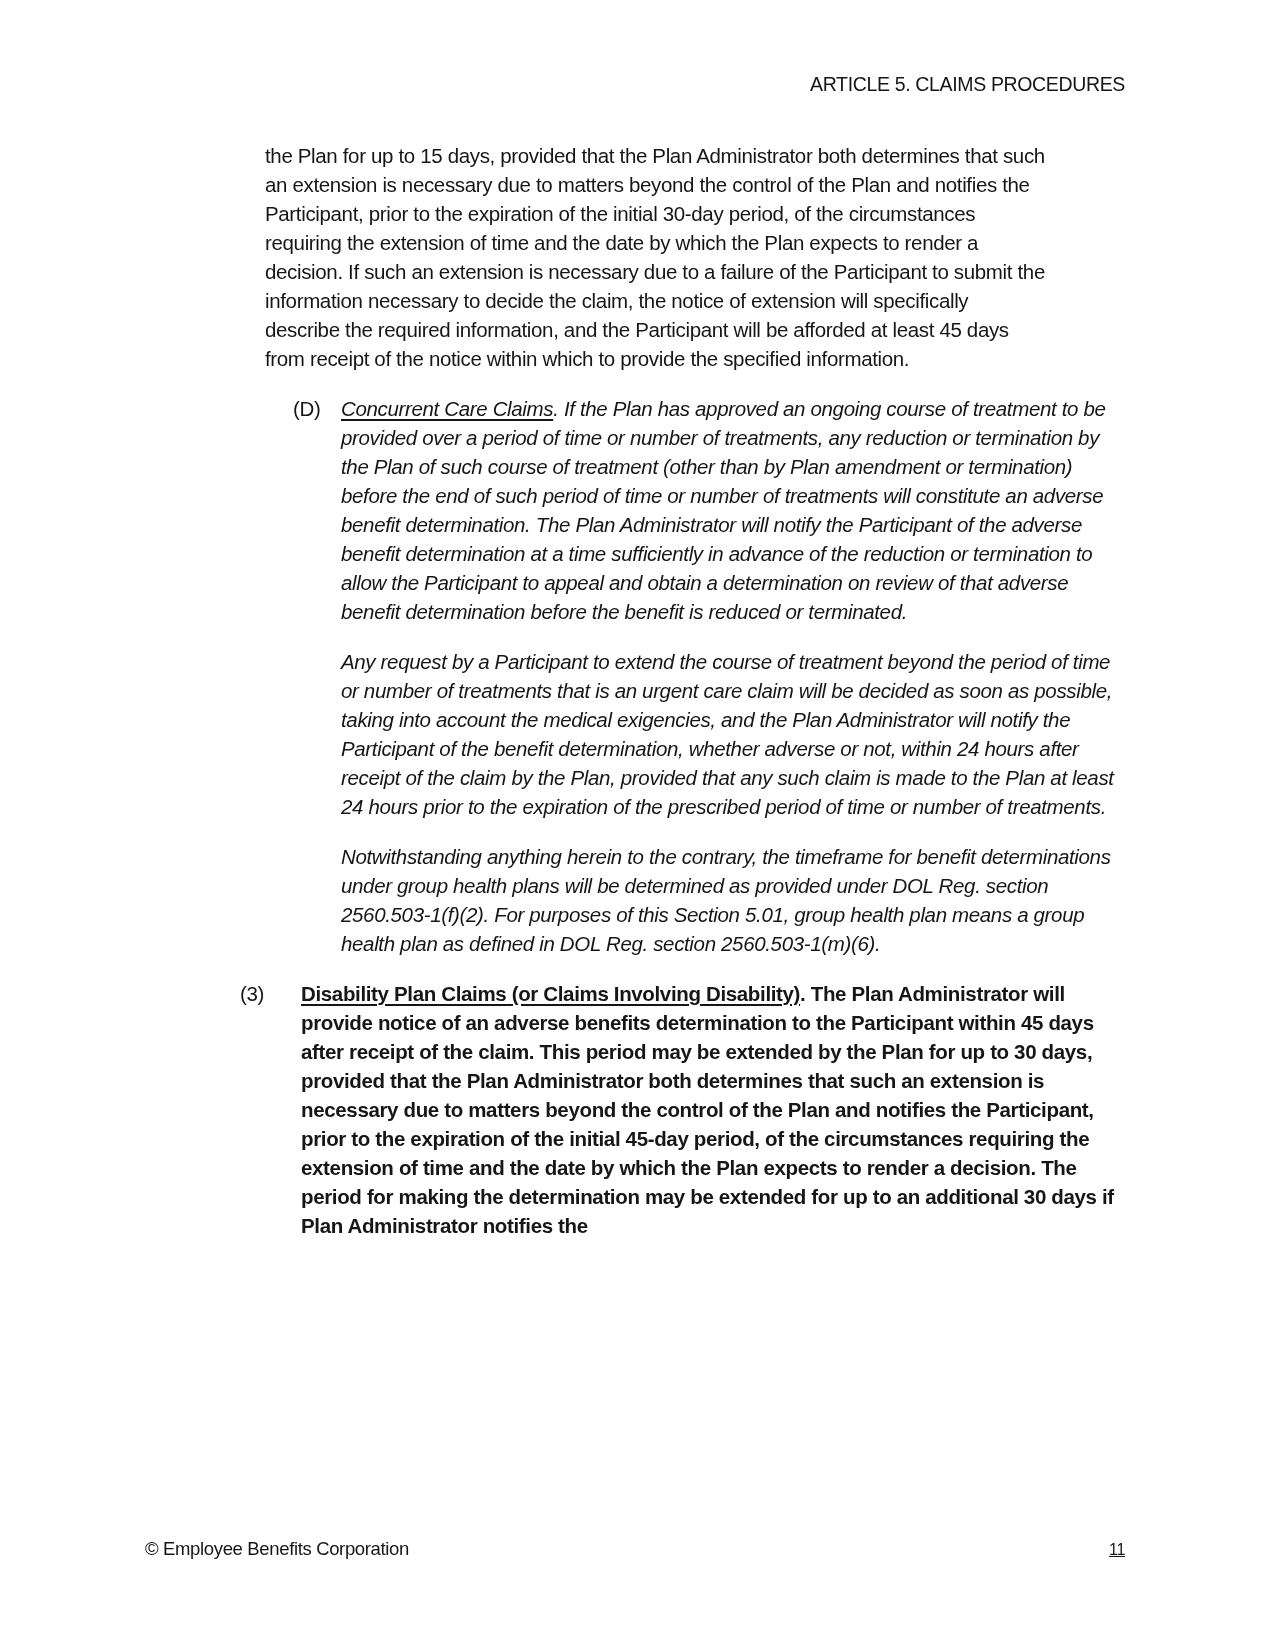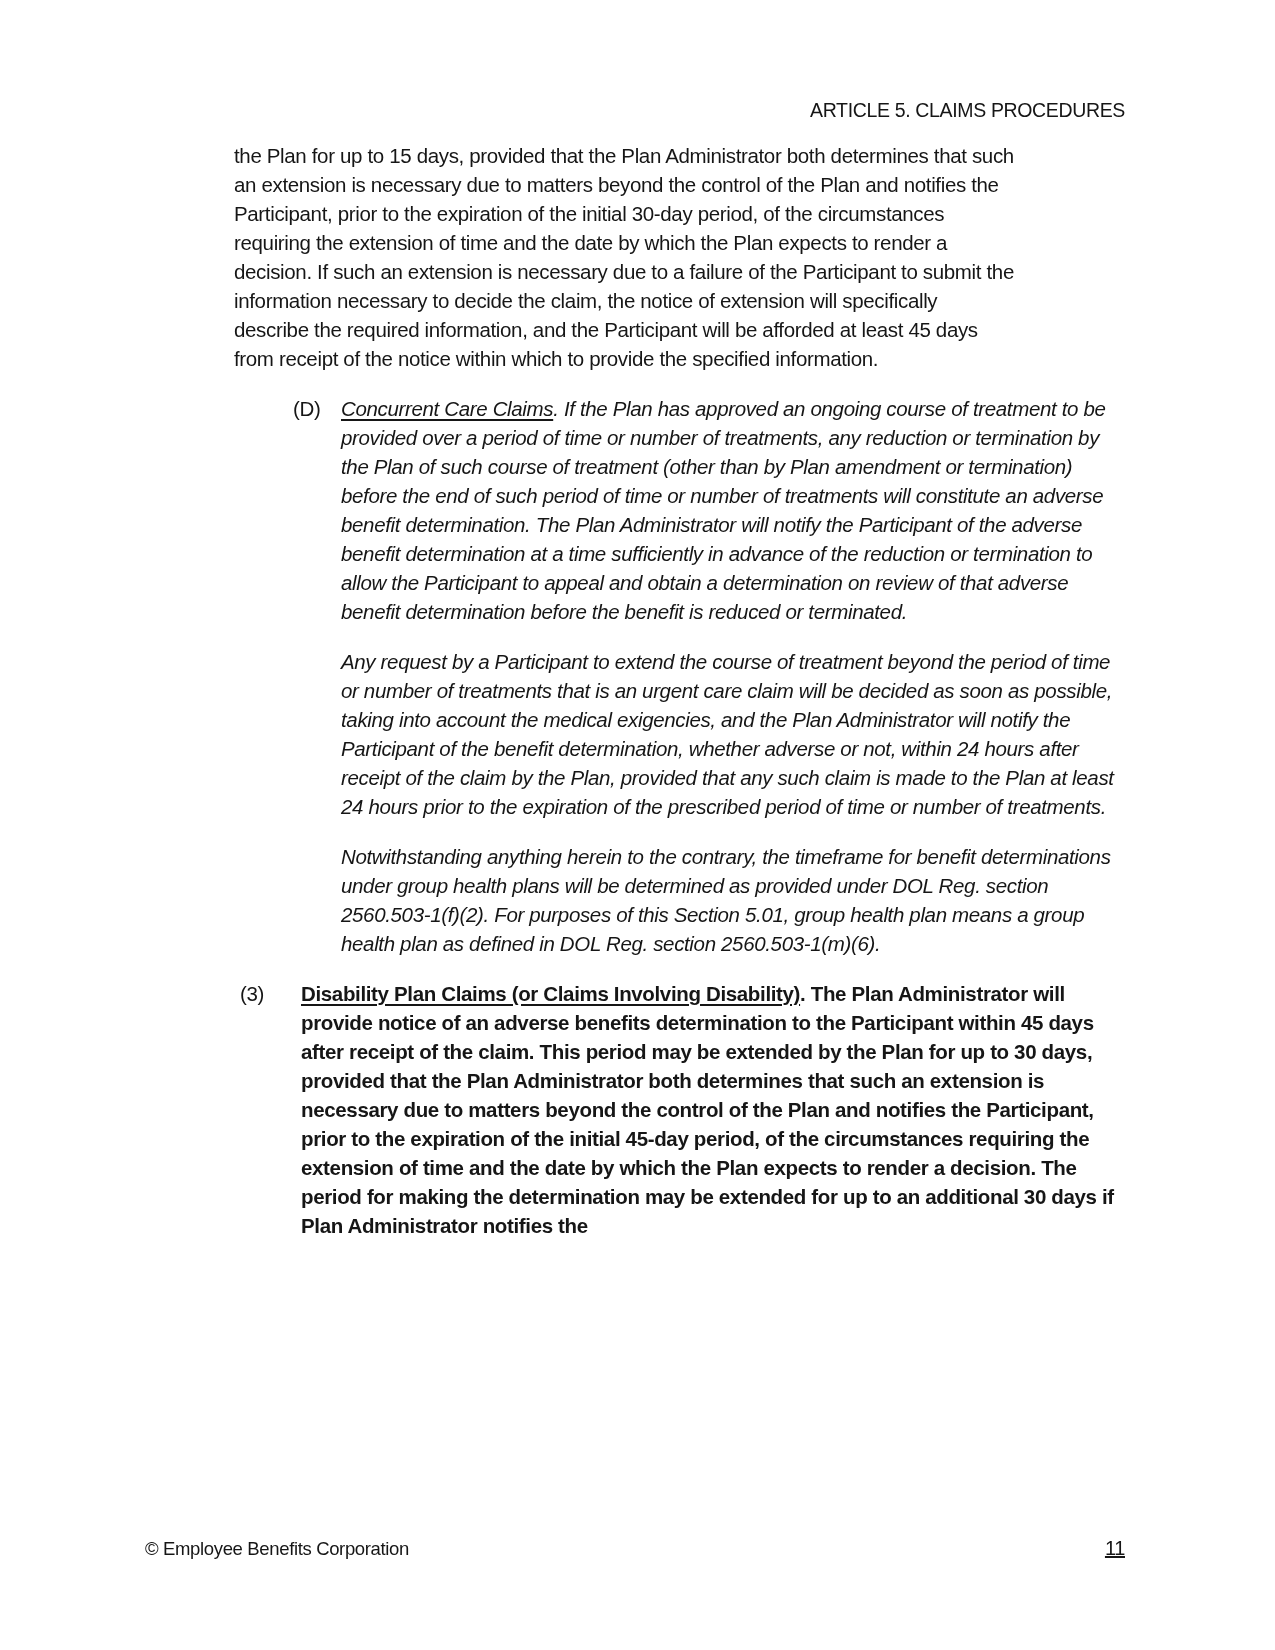--- a/index.html
+++ b/index.html
@@ -20,31 +20,30 @@
     letter-spacing:-0.35px;
     -webkit-font-smoothing:antialiased;
   }
   .page-header{
     position:absolute;
     top:70px;
     left:150px;
     width:975px;
     text-align:right;
     font-size:19.5px;
-    margin-top:26px;
   }
   .content{
     position:absolute;
     top:141px;
     left:150px;
     width:980px;
   }
   .para{margin:0 0 21px 0;}
   .para-cont{
-    margin-left:84px;
+    margin-left:115px;
     width:782px;
   }
   .item{display:flex;}
   .item .label{flex:none;}
   .level-d{margin-left:143px;}
   .level-d > .label{width:48px;}
   .level-d > .text{width:782px;font-style:italic;}
   .level-3{margin-left:90px;}
   .level-3 > .label{width:61px;}
   .level-3 > .text{width:823px;font-weight:bold;}
@@ -57,21 +56,21 @@
     position:absolute;
     top:1534px;
     left:145px;
     width:980px;
     display:flex;
     justify-content:space-between;
     align-items:baseline;
     gap:48px;
   }
   .footer-copyright{font-size:18.5px;}
-  .footer-pagenum{font-size:20px;text-decoration:underline;}
+  .footer-pagenum{font-size:16px;text-decoration:underline;}
 </style>
 </head>
 <body>
 
 <div class="page">
 
   <div class="page-header">
     <span>ARTICLE 5. CLAIMS PROCEDURES</span>
   </div>
 

